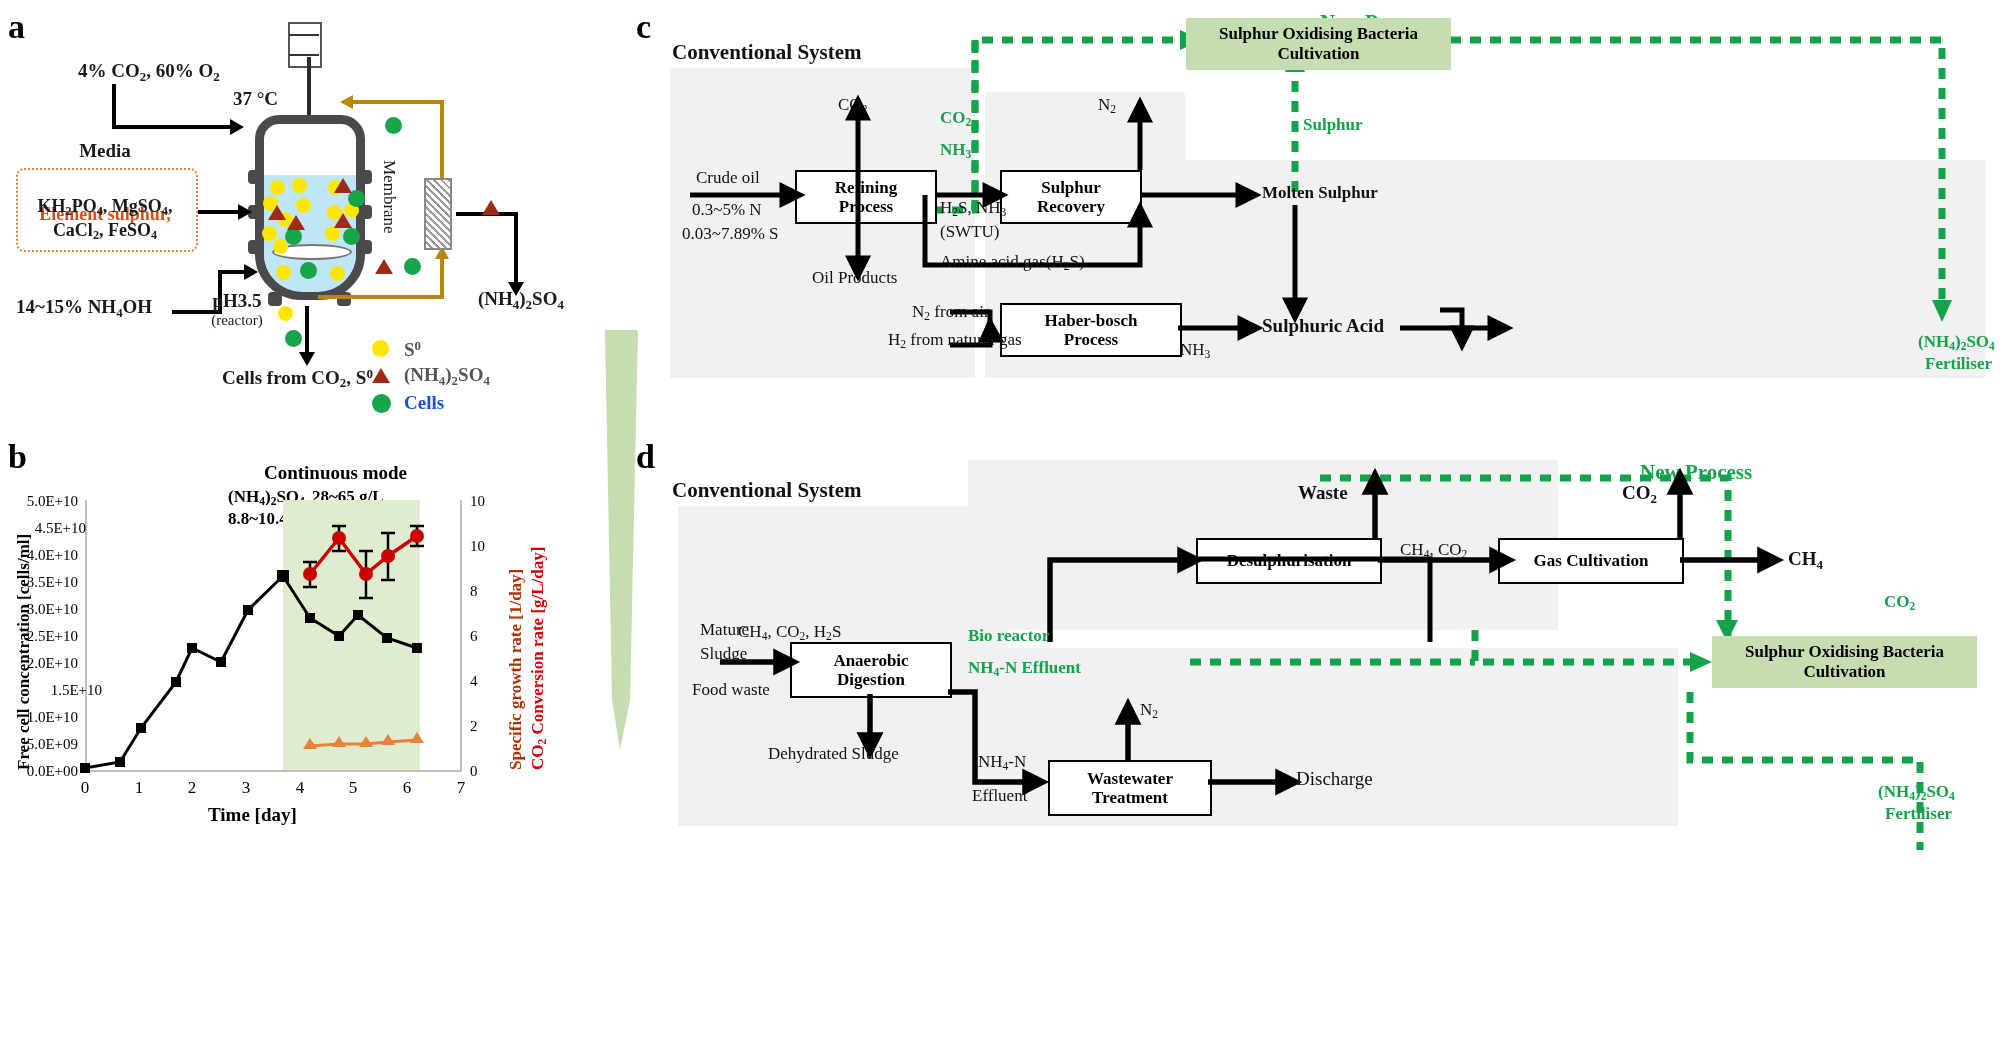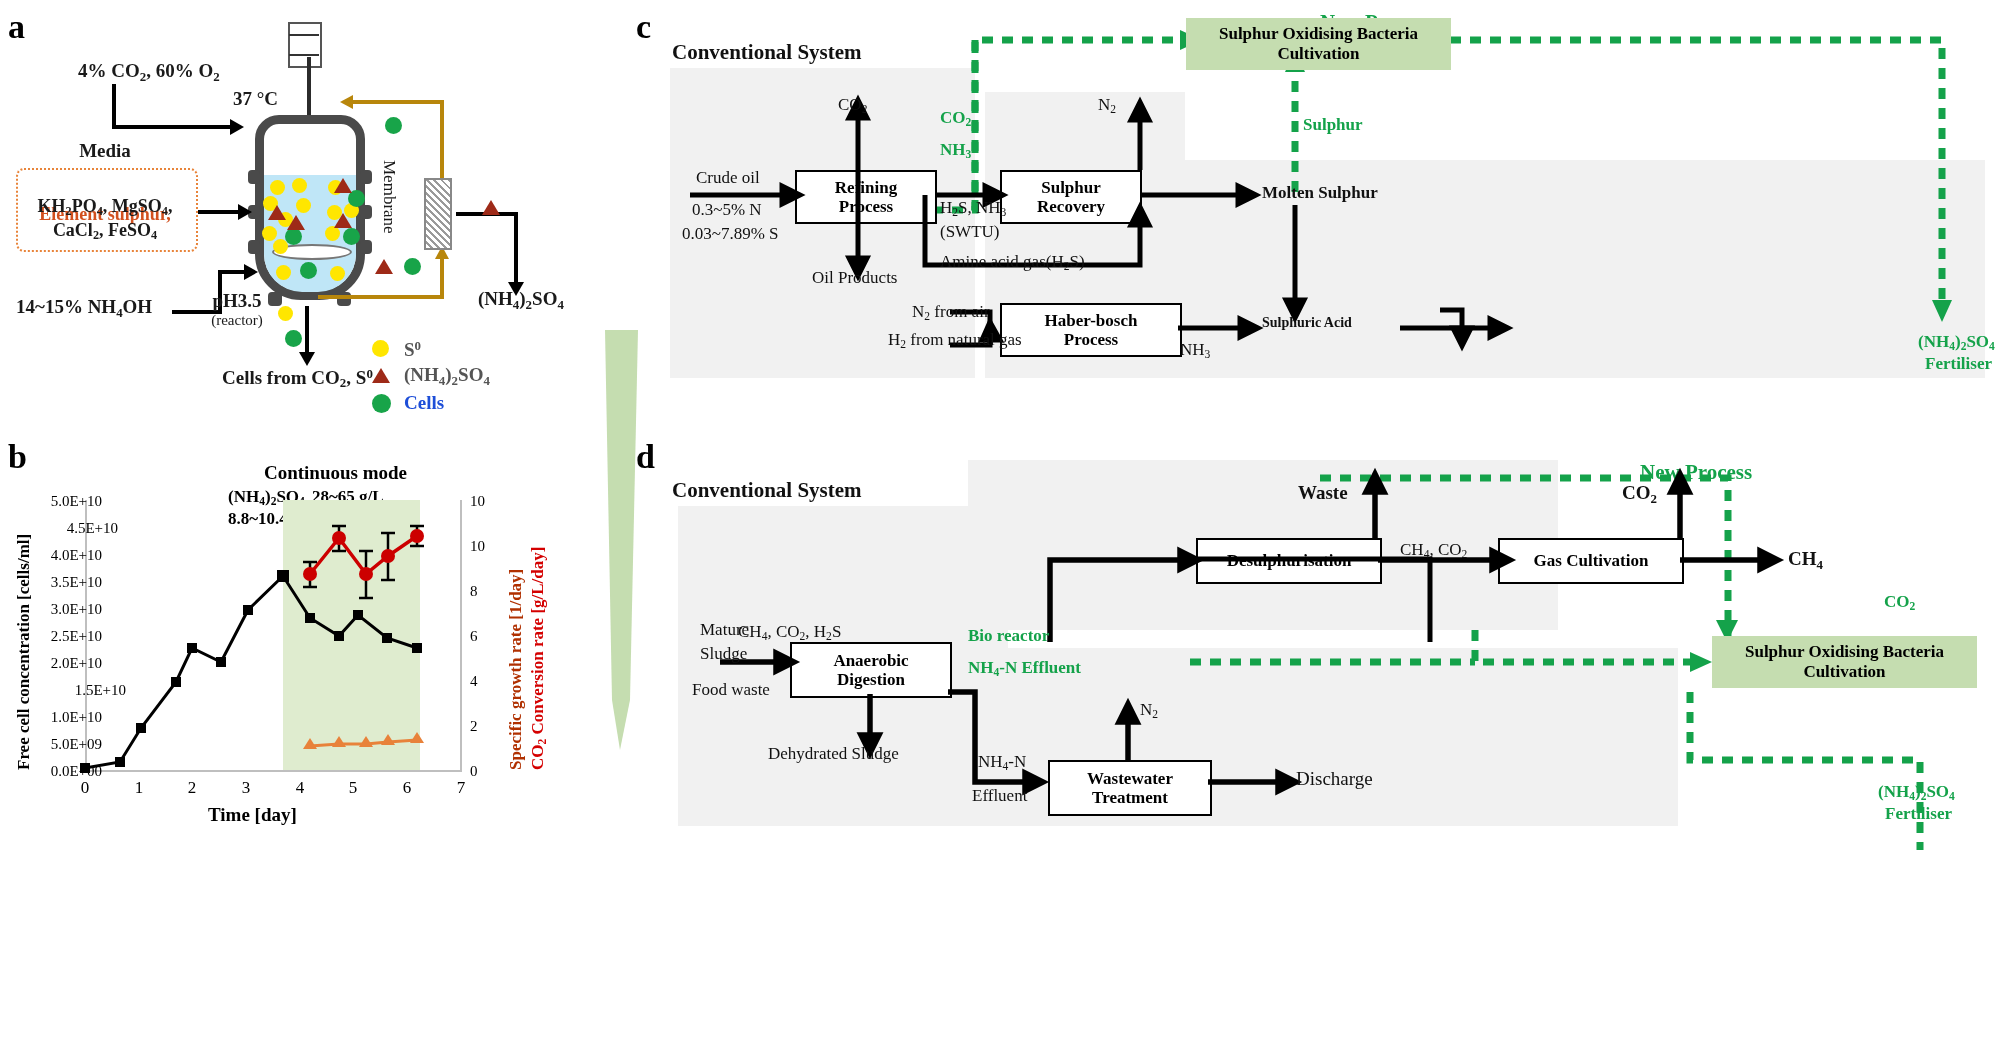--- a/index.html
+++ b/index.html
@@ -44,21 +44,21 @@
     border:2px dotted #e8843a;border-radius:8px;
   }
   .arrow-blk{position:absolute;background:#000;}
   .ahead{position:absolute;width:0;height:0;}
   .gold{background:#b8860b;position:absolute;}
 
   
   .chart-wrap{position:absolute;left:0px;top:440px;width:620px;height:400px;}
   .cont-band{position:absolute;background:#dfeccf;}
   .axis-line{position:absolute;background:#bfbfbf;}
-  .ytick{position:absolute;font-size:15px;font-family:"Liberation Serif",serif;color:#000;text-align:right;width:78px;margin-left:24px;}
+  .ytick{position:absolute;font-size:15px;font-family:"Liberation Serif",serif;color:#000;text-align:right;width:78px;}
   .ytick2{position:absolute;font-size:15px;font-family:"Liberation Serif",serif;color:#000;text-align:left;width:30px;}
   .xtick{position:absolute;font-size:17px;font-family:"Liberation Serif",serif;color:#000;text-align:center;width:24px;}
   .ylab{position:absolute;font-weight:bold;font-size:17px;transform:rotate(-90deg);transform-origin:left top;white-space:nowrap;}
   .xlab{position:absolute;font-weight:bold;font-size:19px;}
 
   
   .grayzone{position:absolute;background:#f1f1f1;}
   .procbox{
     position:absolute;border:2px solid #000;background:#fff;
     display:flex;align-items:center;justify-content:center;text-align:center;
@@ -190,21 +190,21 @@
 
   <div class="ytick" style="left:0px;top:323px;">0.0E+00</div>
   <div class="ytick" style="left:0px;top:296px;">5.0E+09</div>
   <div class="ytick" style="left:0px;top:269px;">1.0E+10</div>
   <div class="ytick" style="left:0px;top:242px;padding-left:24px;">1.5E+10</div>
   <div class="ytick" style="left:0px;top:215px;">2.0E+10</div>
   <div class="ytick" style="left:0px;top:188px;">2.5E+10</div>
   <div class="ytick" style="left:0px;top:161px;">3.0E+10</div>
   <div class="ytick" style="left:0px;top:134px;">3.5E+10</div>
   <div class="ytick" style="left:0px;top:107px;">4.0E+10</div>
-  <div class="ytick" style="left:16px;top:80px;">4.5E+10</div>
+  <div class="ytick" style="left:8px;top:80px;">4.5E+10</div>
   <div class="ytick" style="left:0px;top:53px;">5.0E+10</div>
 
   <div class="ytick2" style="left:470px;top:323px;">0</div>
   <div class="ytick2" style="left:470px;top:278px;">2</div>
   <div class="ytick2" style="left:470px;top:233px;">4</div>
   <div class="ytick2" style="left:470px;top:188px;">6</div>
   <div class="ytick2" style="left:470px;top:143px;">8</div>
   <div class="ytick2" style="left:470px;top:98px;">10</div>
   <div class="ytick2" style="left:470px;top:53px;">10</div>
 
@@ -371,21 +371,21 @@
 <div class="abs lbl" style="left:838px;top:95px;">CO<sub>2</sub></div>
 <div class="abs lbl" style="left:812px;top:268px;">Oil Products</div>
 <div class="abs lbl" style="left:940px;top:198px;">H<sub>2</sub>S, NH<sub>3</sub></div>
 <div class="abs lbl" style="left:940px;top:222px;">(SWTU)</div>
 <div class="abs lbl" style="left:940px;top:252px;">Amine acid gas(H<sub>2</sub>S)</div>
 <div class="abs lbl" style="left:1098px;top:95px;">N<sub>2</sub></div>
 <div class="abs lblb" style="left:1262px;top:183px;font-size:17px;">Molten Sulphur</div>
 <div class="abs lbl" style="left:912px;top:302px;">N<sub>2</sub> from air</div>
 <div class="abs lbl" style="left:888px;top:330px;">H<sub>2</sub> from natural gas</div>
 <div class="abs lbl" style="left:1180px;top:340px;">NH<sub>3</sub></div>
-<div class="abs lblb" style="left:1262px;top:315px;font-size:14px;">Sulphuric Acid</div>
+<div class="abs lblb" style="left:1262px;top:315px;font-size:19px;">Sulphuric Acid</div>
 
 <div class="abs glbl" style="left:940px;top:108px;">CO<sub>2</sub></div>
 <div class="abs glbl" style="left:940px;top:140px;">NH<sub>3</sub></div>
 <div class="abs glbl" style="left:1303px;top:115px;">Sulphur</div>
 <div class="abs glbl" style="left:1918px;top:332px;">(NH<sub>4</sub>)<sub>2</sub>SO<sub>4</sub></div>
 <div class="abs glbl" style="left:1925px;top:354px;">Fertiliser</div>
 
 <div class="abs panel-letter" style="left:636px;top:438px;">d</div>
 <div class="abs lblb" style="left:672px;top:478px;font-size:21px;">Conventional System</div>
 <div class="abs glbl" style="left:1640px;top:460px;font-size:21px;">New Process</div>

